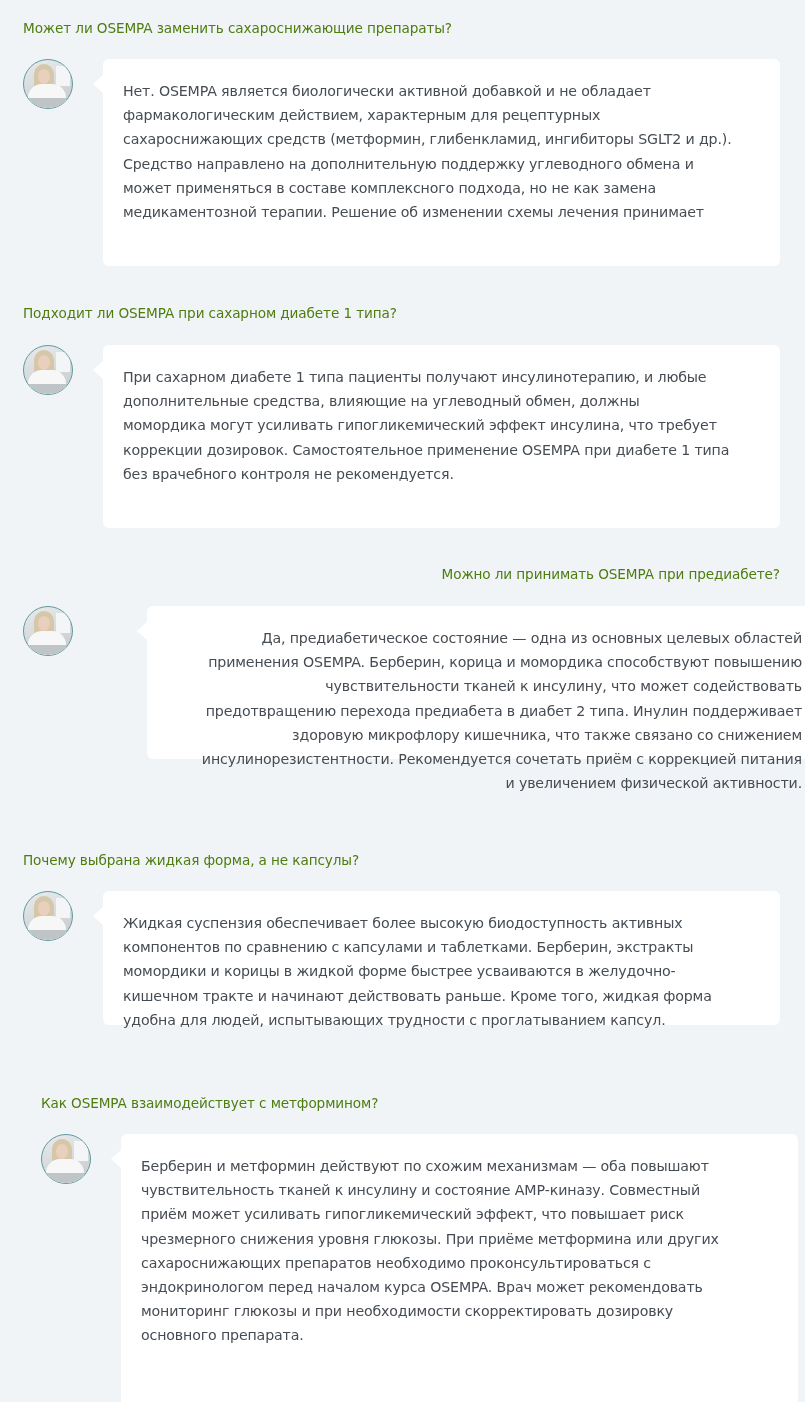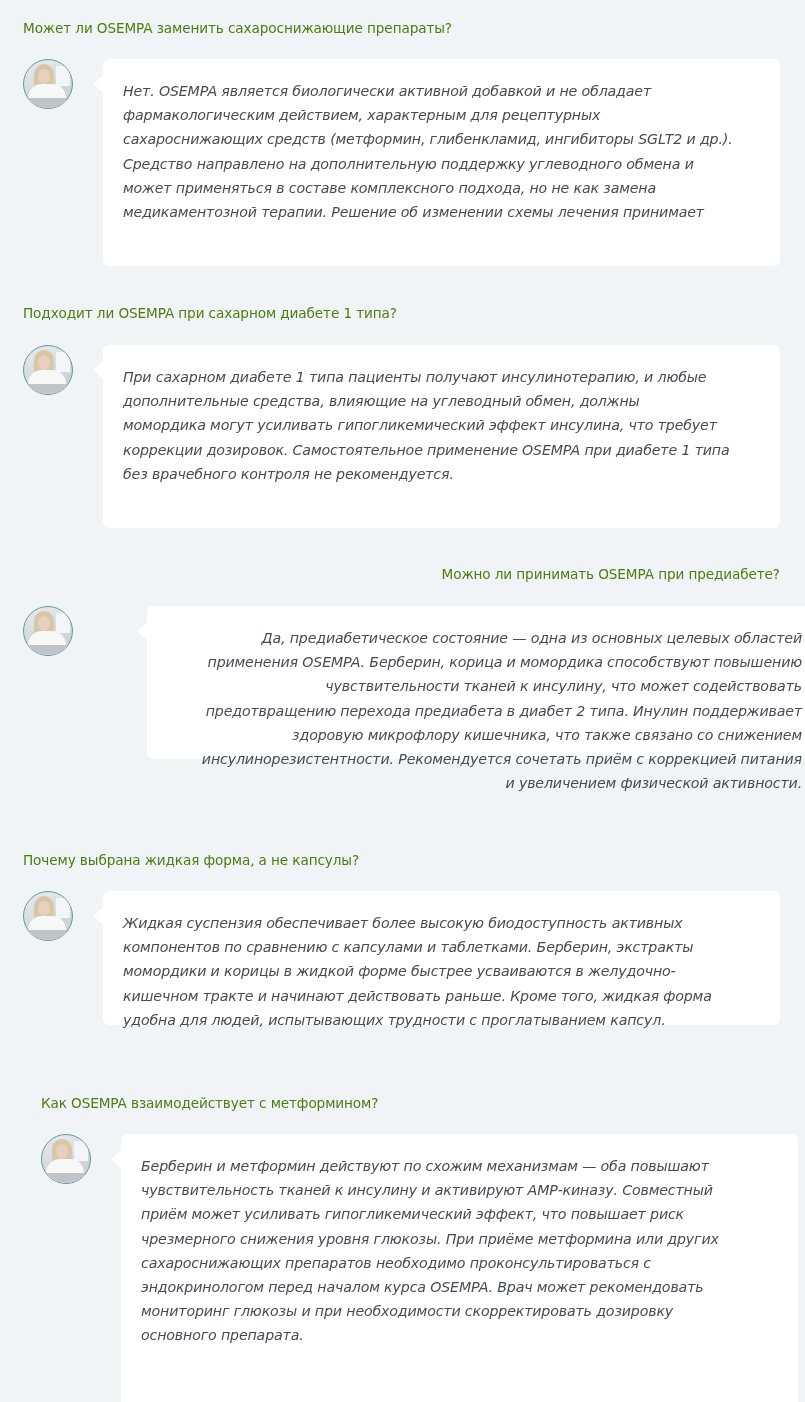--- a/index.html
+++ b/index.html
@@ -100,21 +100,20 @@
   .answer-text {
     font-size: 14.2px;
     line-height: 24.2px;
     color: #464c53;
     margin: 0;
     letter-spacing: -0.15px;
   }
   .answer-text span {
     display: block;
     white-space: nowrap;
-    font-style: italic;
   }
 </style>
 </head>
 <body>
 
 <div class="faq-item" style="top:18px;">
   <p class="question">Может ли OSEMPA заменить сахароснижающие препараты?</p>
   <div class="answer-row" style="margin-top:21px;">
     <div class="avatar">
       <div class="window"></div>
@@ -210,21 +209,21 @@
     <div class="avatar">
       <div class="window"></div>
         <div class="hair"></div>
         <div class="face"></div>
         <div class="coat"></div>
         <div class="desk"></div>
     </div>
     <div class="bubble" style="height:289px;">
       <p class="answer-text">
         <span>Берберин и метформин действуют по схожим механизмам — оба повышают</span>
-        <span>чувствительность тканей к инсулину и активируют АМР-киназу. Совместный</span>
+        <span>чувствительность тканей к инсулину и состояние АМР-киназу. Совместный</span>
         <span>приём может усиливать гипогликемический эффект, что повышает риск</span>
         <span>чрезмерного снижения уровня глюкозы. При приёме метформина или других</span>
         <span>сахароснижающих препаратов необходимо проконсультироваться с</span>
         <span>эндокринологом перед началом курса OSEMPA. Врач может рекомендовать</span>
         <span>мониторинг глюкозы и при необходимости скорректировать дозировку</span>
         <span>основного препарата.</span>
       </p>
     </div>
   </div>
 </div>

